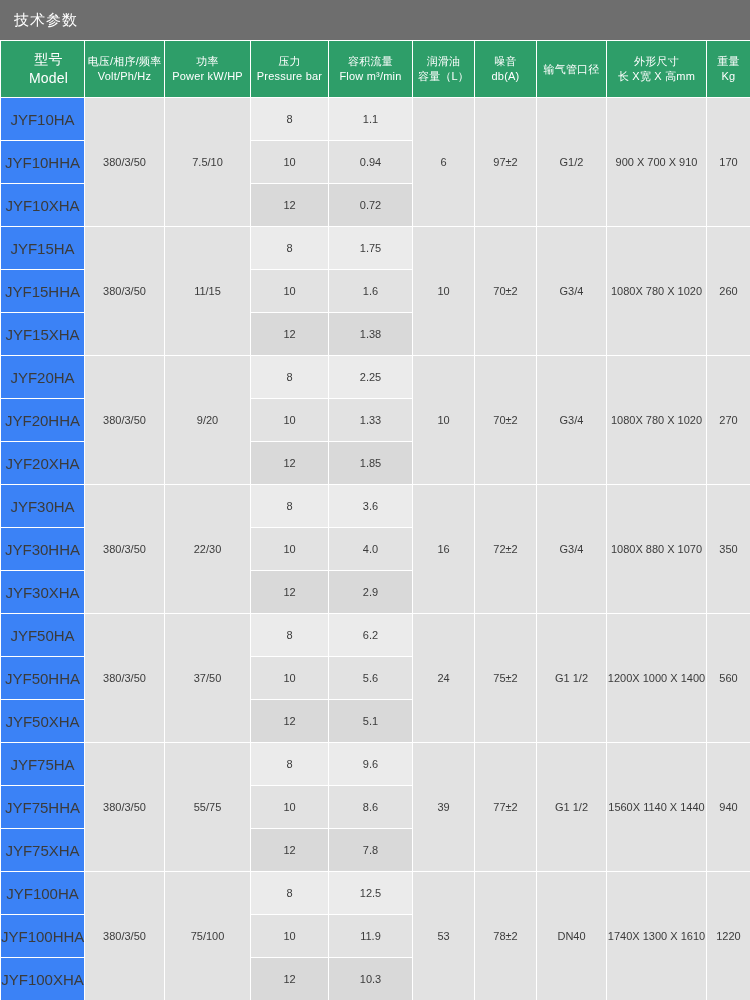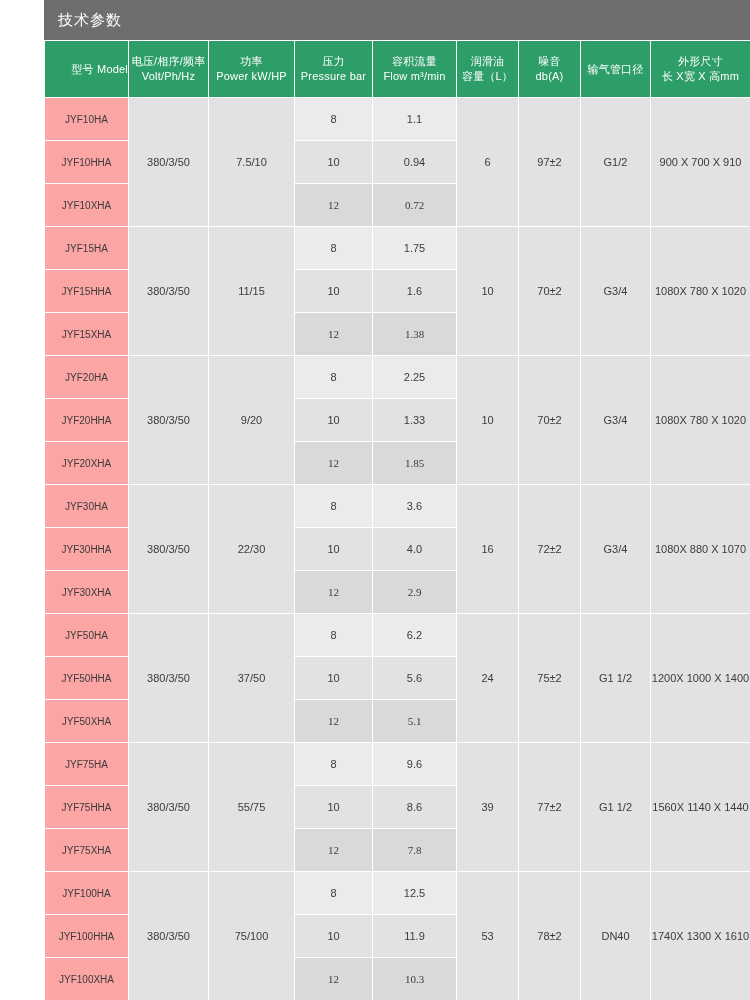--- a/index.html
+++ b/index.html
@@ -12,21 +12,20 @@
     height: 1000px;
     font-family: "Liberation Sans", "DejaVu Sans", sans-serif;
     color: #3b3b3b;
     overflow: hidden;
   }
   .page {
     width: 750px;
     height: 1000px;
     position: relative;
     box-sizing: border-box;
-    padding-left: 44px;
   }
   .title-bar {
     height: 40px;
     background: #6e6e6e;
     color: #ffffff;
     display: flex;
     align-items: center;
     padding-left: 14px;
     font-size: 15px;
     letter-spacing: 1px;
@@ -46,41 +45,40 @@
   thead th {
     background: #2e9e69;
     color: #ffffff;
     height: 56px;
     font-weight: normal;
     font-size: 11px;
     line-height: 1.35;
     letter-spacing: 0.2px;
   }
   thead th.model-head {
-    text-align: right;
+    text-align: center;
     padding-left: 12px;
-    font-size: 11px;
+    font-size: 14px;
   }
   td.model {
-    background: #fca5a5;
+    background: #3b82f6;
     text-align: left;
     padding-left: 12px;
-    font-size: 10px;
+    font-size: 15px;
     color: #3b3b3b;
     height: 42px;
   }
   td.lite {
     background: #ebebeb;
   }
   td.mid {
     background: #e2e2e2;
   }
   td.dark {
     background: #d9d9d9;
-    font-family: Liberation Serif, serif;
   }
   .col-model { width: 84px; }
   .col-volt { width: 80px; }
   .col-power { width: 86px; }
   .col-press { width: 78px; }
   .col-flow { width: 84px; }
   .col-oil { width: 62px; }
   .col-noise { width: 62px; }
   .col-pipe { width: 70px; }
   .col-dim { width: 100px; }

